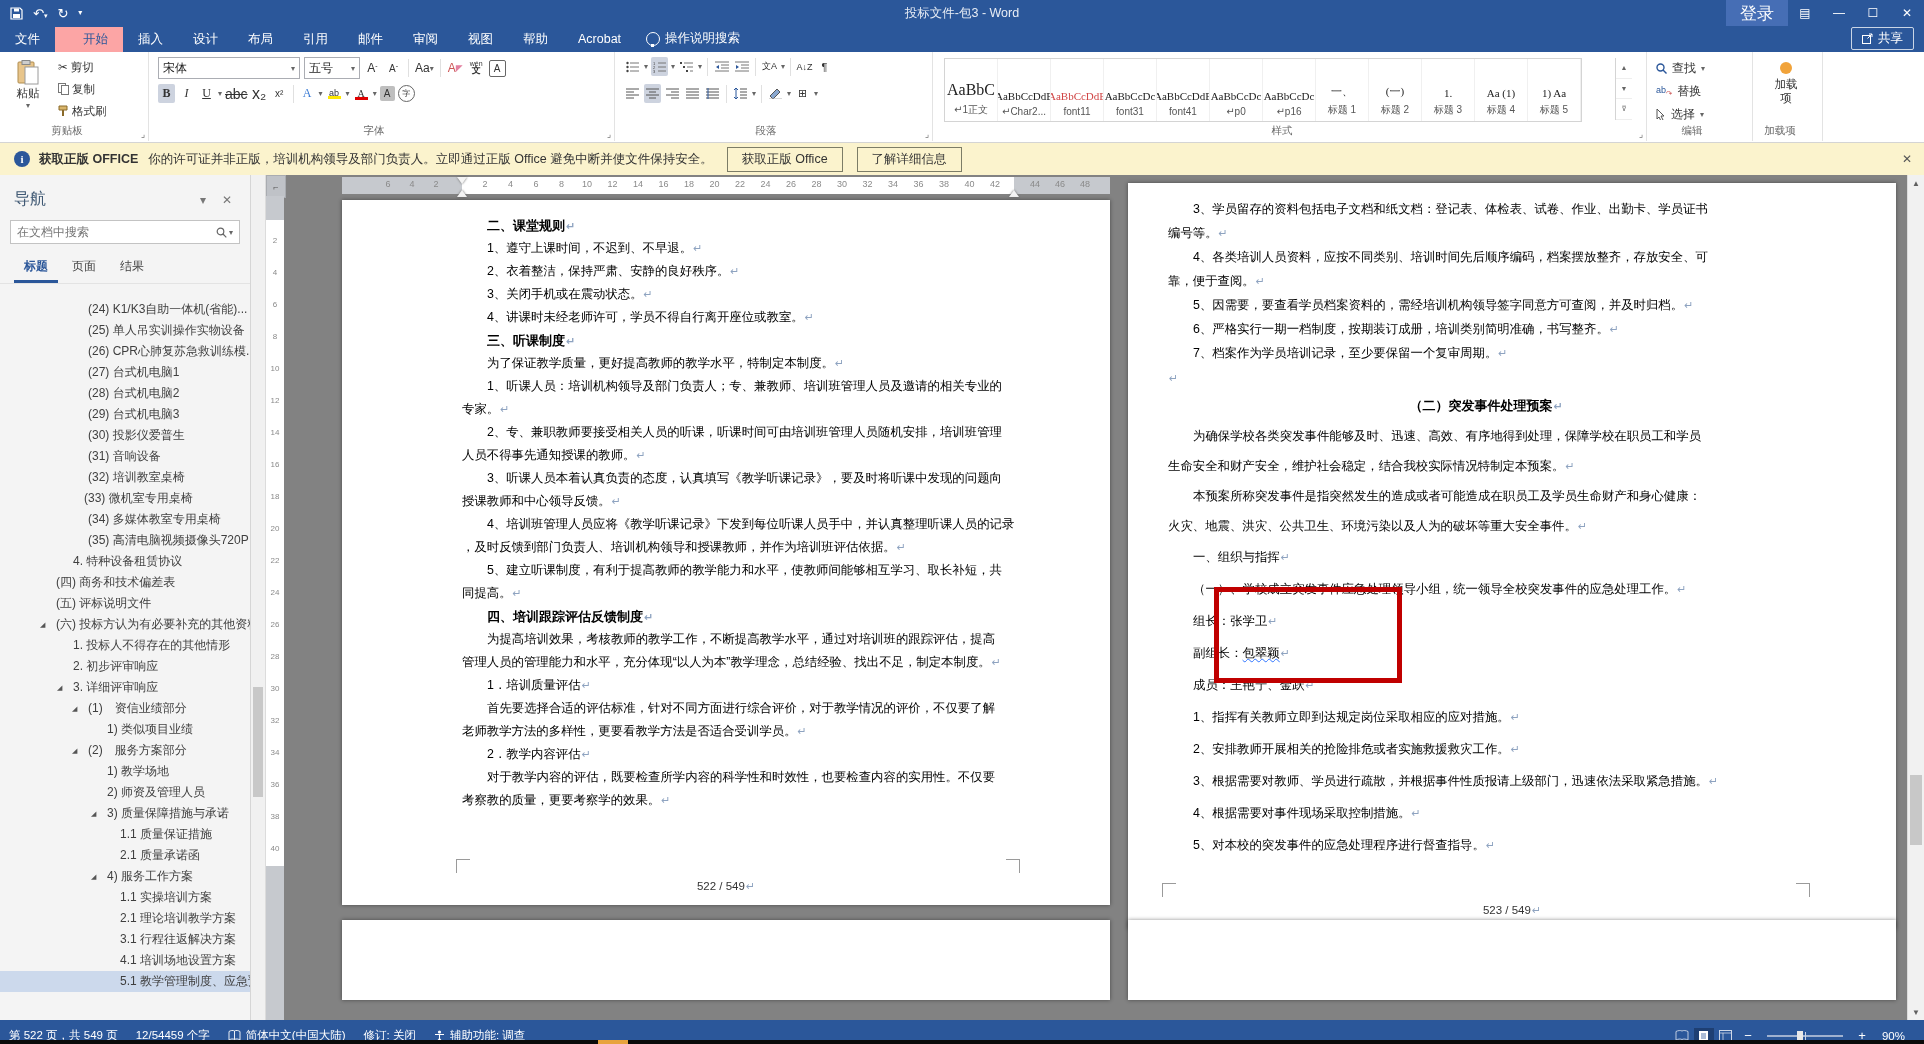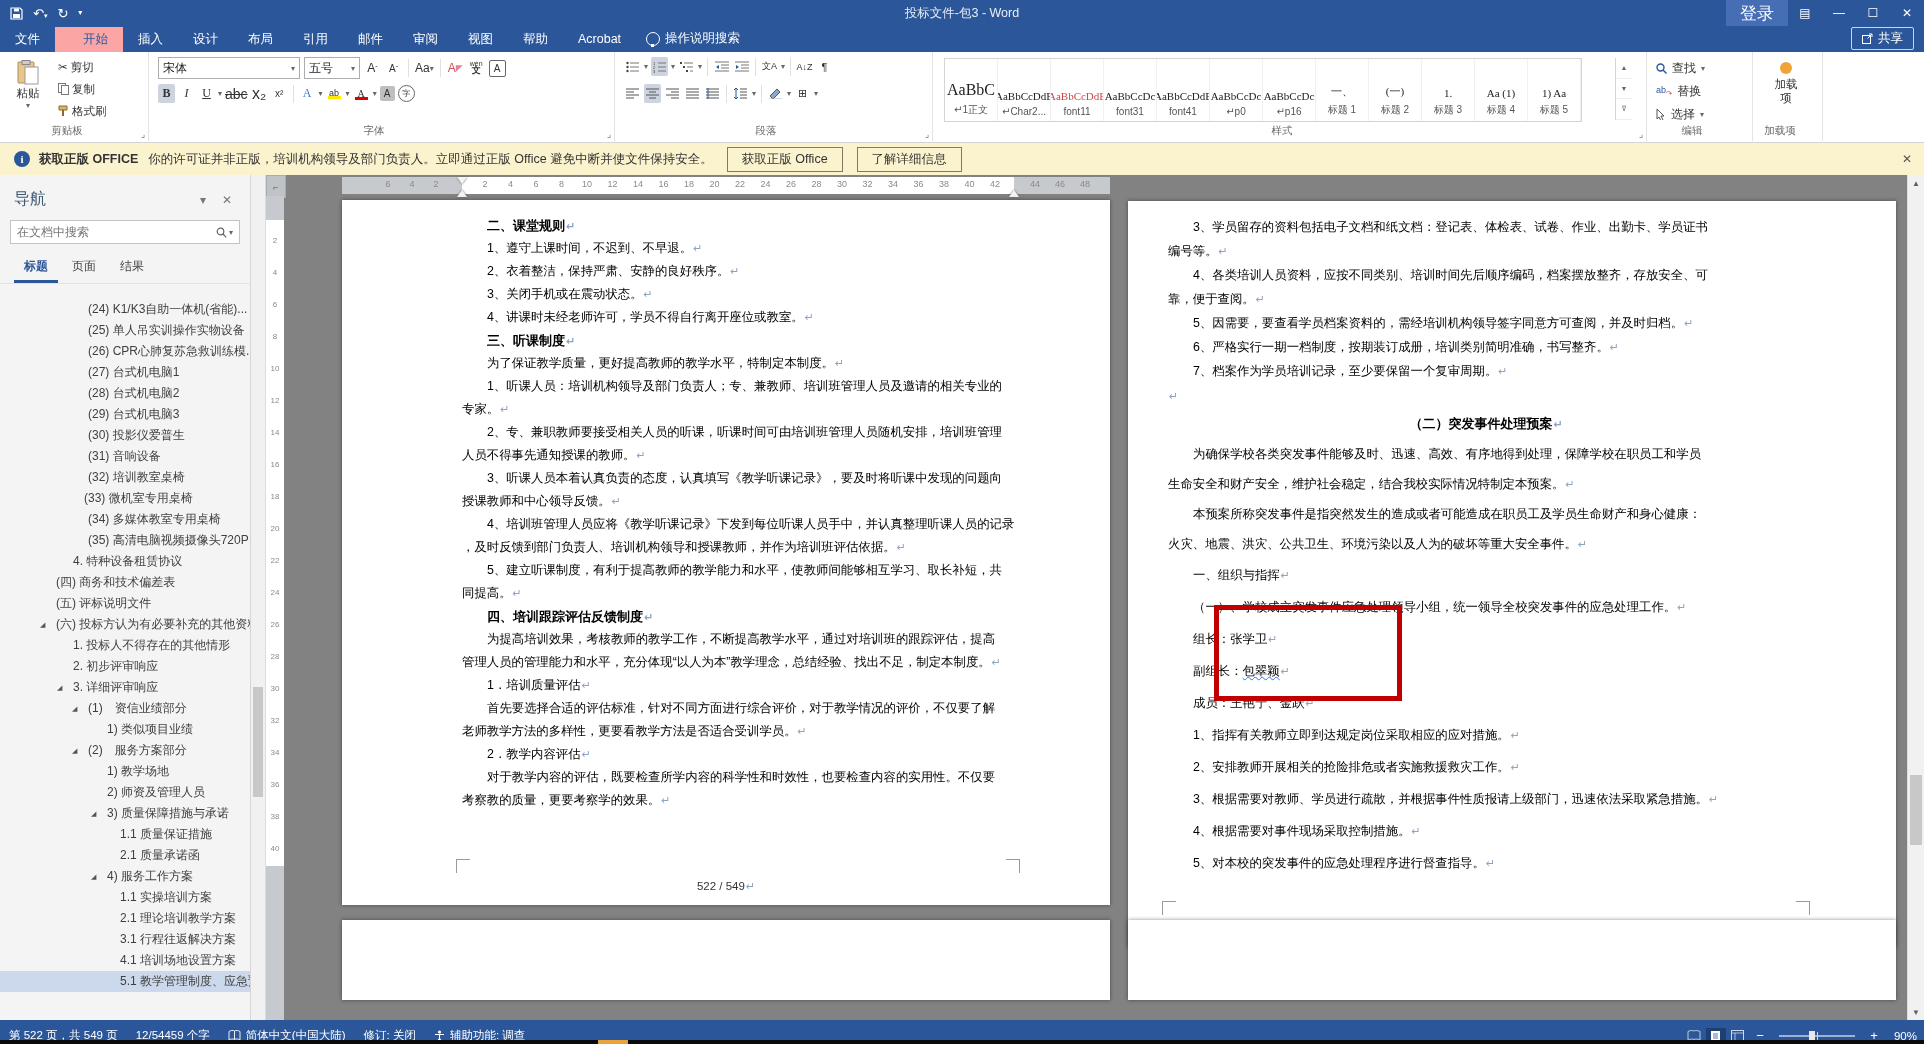--- a/index.html
+++ b/index.html
@@ -84,21 +84,21 @@
   .hruler .band{position:absolute;top:2px;height:17px;background:#c6c9ce;}
   .hruler .white{position:absolute;top:2px;height:17px;background:#fff;}
   .rnum{position:absolute;top:4px;font-size:9px;color:#8a8a8a;transform:translateX(-50%);}
   .marker{position:absolute;width:0;height:0;}
   .vruler{position:absolute;left:0;top:21px;width:18px;bottom:0;background:#c6c9ce;}
   .vruler .white{position:absolute;left:0;right:0;top:24px;height:646px;background:#fff;}
   .vnum{position:absolute;left:0;width:100%;text-align:center;font-size:8px;color:#8a8a8a;}
   
   .page{position:absolute;background:#fff;box-shadow:0 0 4px rgba(0,0,0,.45);}
   .pageL{left:76px;top:25px;width:768px;height:705px;}
-  .pageR{left:862px;top:26px;width:768px;height:746px;text-decoration:underline;}
+  .pageR{left:862px;top:8px;width:768px;height:746px;text-decoration:underline;}
   .pbody{position:absolute;top:14px;left:0;right:0;}
   .pageL .pbody{padding:0 96px 0 120px;}
   .pageR .pbody{padding:0 92px 0 40px;}
   .dline{font-size:12.4px;color:#000;white-space:nowrap;line-height:23px;height:23px;
          font-family:"Liberation Sans","DejaVu Sans",sans-serif;}
   .pageR .dline:nth-child(-n+7){height:24px;line-height:24px;}
   .pageR .dline:nth-child(8){height:26px;line-height:26px;}
   .pageR .dline:nth-child(n+9){height:30px;line-height:30px;}
   .pageR .dline:nth-child(n+14){height:32px;line-height:32px;}
   .dline.b{font-weight:bold;font-size:13px;}
@@ -711,19 +711,19 @@
             <rect x="0.5" y="0.5" width="12" height="10" fill="none" stroke="#cfd8e8"></rect>
             <path d="M0.5 3h12M4 3v8" stroke="#cfd8e8" stroke-width=".8"></path>
           </svg>
         </span>
       <span class="vico" style="font-size:13px;">−</span>
       <span class="zoomtrack">
           <span class="zt"></span>
           <span class="zoomthumb"></span>
         </span>
       <span class="vico" style="font-size:13px;">+</span>
-      <span class="sitem" style="padding-right:7px;text-align:center;">90%</span>
+      <span class="sitem" style="padding-right:19px;text-align:center;">90%</span>
     </span>
   </div>
   <div class="blackstrip">
       <span class="orangebit"></span>
     </div>
 </div>
 
 </body></html>

